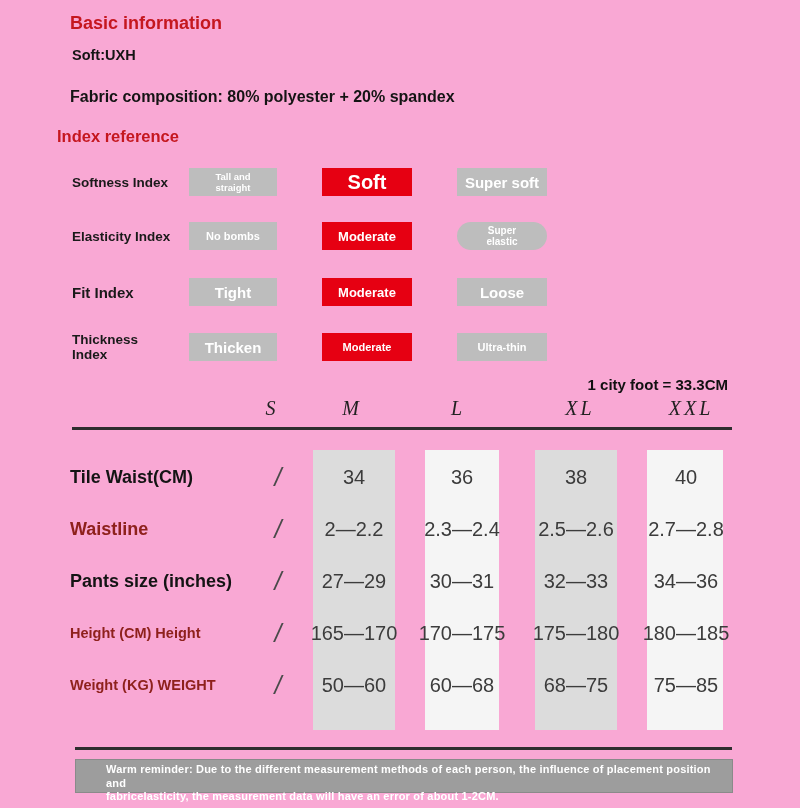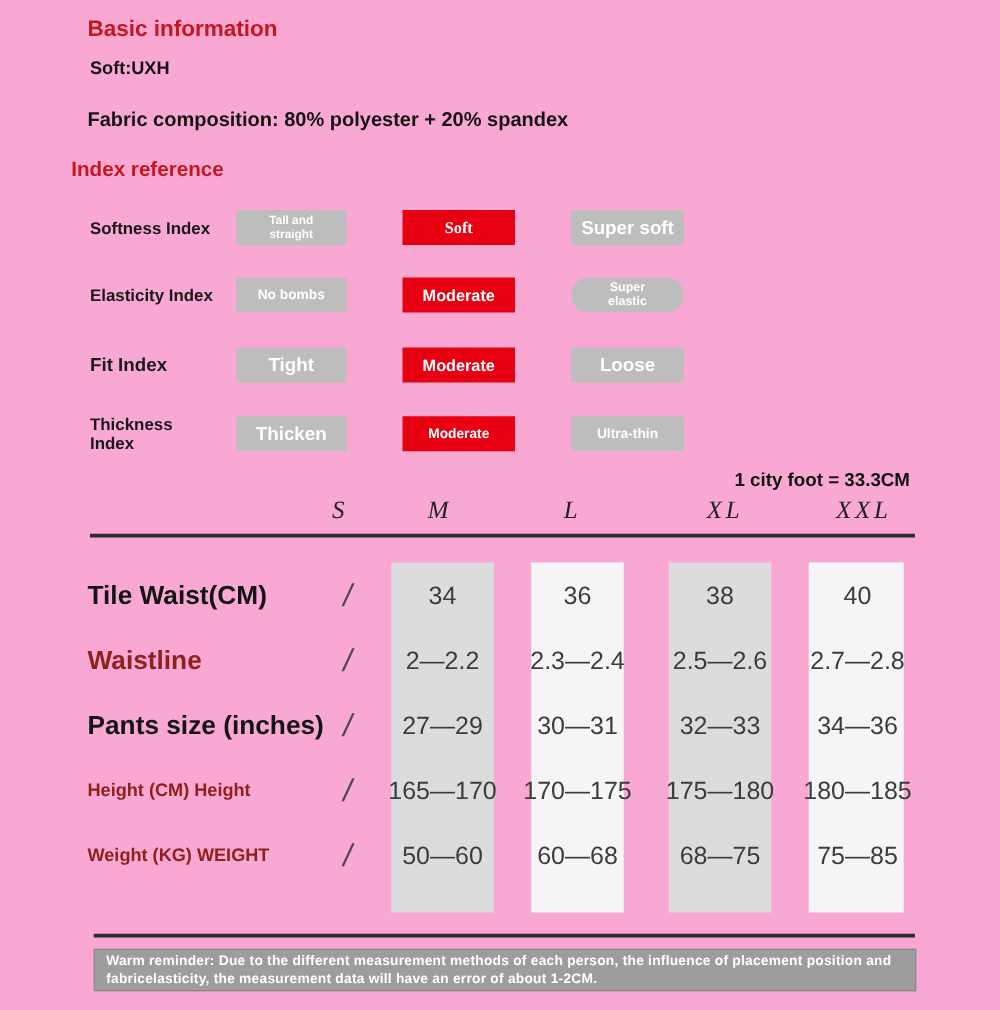--- a/index.html
+++ b/index.html
@@ -30,40 +30,40 @@
   }
   .pill.gray { background:#bdbdbd; }
   .pill.red  { background:#e60012; }
   .pill.c1 { left:189px; width:88px; }
   .pill.c2 { left:322px; }
   .pill.c3 { left:457px; }
   .fs9  { font-size:9.5px;  line-height:11px; }
   .fs10 { font-size:10px;   line-height:11px;border-radius:14px; }
   .fs11 { font-size:11px; }
   .fs13 { font-size:13px; }
-  .fs14 { font-size:13px;font-family:Liberation Serif, serif; }
+  .fs14 { font-size:20px; }
   .fs15 { font-size:15px; }
 
   
   .size-note { top:376px; right:72px; font-size:15px; font-weight:bold; color:#111; }
   .size-col {
     top:397px; transform:translateX(-50%);
     font-family:"Liberation Serif", serif; font-style:italic;
     font-size:20px; letter-spacing:3px; color:#222;
   }
   .rule { background:#2e2e2e; height:3px; }
   .band { top:450px; height:280px; }
   .band.dark  { background:#dcdcdc; }
   .band.light { background:#f5f5f5; }
 
   .size-row { position:absolute; left:0; width:100%; height:28px; }
   .size-label {
     position:absolute; left:70px; top:0; height:100%;
     display:flex; align-items:center;
-    font-size:21px; font-weight:bold; color:#141414; white-space:nowrap;
+    font-size:18px; font-weight:bold; color:#141414; white-space:nowrap;
   }
   .size-label.maroon { color:#8e211c; }
   .size-label.smaller { font-size:14.5px; }
   .cell {
     position:absolute; top:0; height:100%; width:110px;
     display:flex; align-items:center; justify-content:center;
     font-size:20px; color:#3c3c3c; white-space:nowrap;
   }
   .cell.slash { font-style:italic; font-size:25px; color:#4a4a4a; font-weight:300; width:80px; }
   .cx-s  { left:238px; }
@@ -72,21 +72,21 @@
   .cx-xl { left:521px; }
   .cx-xxl{ left:631px; }
 
   
   .footer-bar {
     left:75px; top:759px; width:658px; height:34px;
     background:#9d9d9d; border:1px solid #8a8a8a;
     padding:3px 9px; color:#ffffff; font-weight:bold;
     font-size:11px; line-height:13.5px; letter-spacing:0.2px;
   }
-  .footer-bar span { display:block; }
+  .footer-bar span { display:block;margin-left:21px; }
 </style>
 </head>
 <body>
 
 <div class="canvas">
 
   <div class="abs h-red" style="left:70px; top:13px; font-size:18px;">Basic information</div>
   <div class="abs h-black" style="left:72px; top:47px; font-size:14.5px;">Soft:UXH</div>
   <div class="abs h-black" style="left:70px; top:88px; font-size:16px;">Fabric composition: 80% polyester + 20% spandex</div>
   <div class="abs h-red" style="left:57px; top:127px; font-size:16.5px;">Index reference</div>

